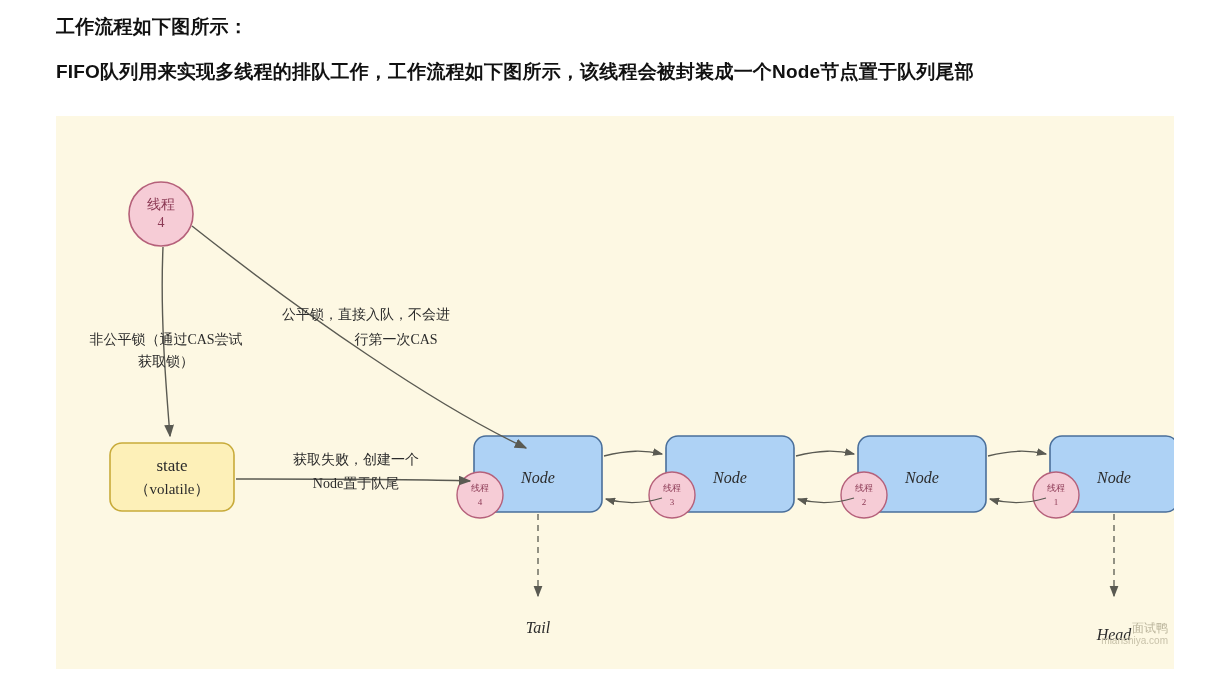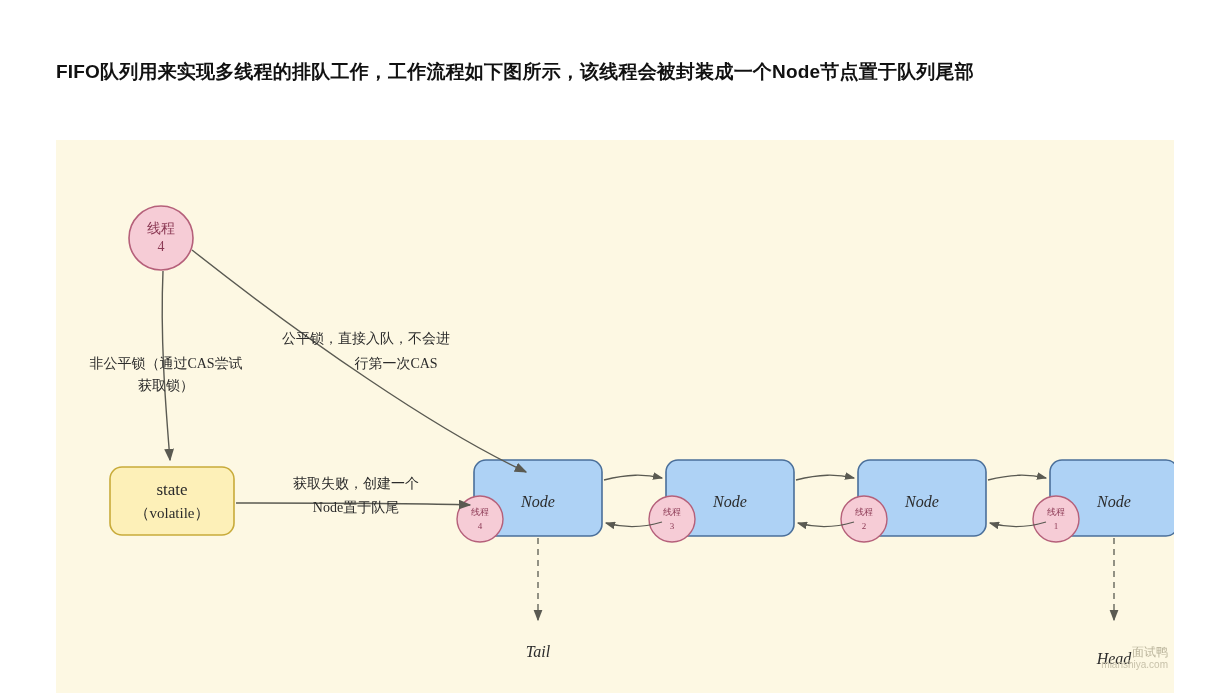--- a/index.html
+++ b/index.html
@@ -27,21 +27,21 @@
     color: #111111;
     letter-spacing: 0.2px;
     white-space: nowrap;
   }
   #heading-1 { left: 56px; top: 14px; }
   #heading-2 { left: 56px; top: 59px; }
 
   .diagram {
     position: absolute;
     left: 56px;
-    top: 140px;
+    top: 116px;
     width: 1118px;
     height: 553px;
     background: #fdf8e3;
   }
   .diagram svg {
     position: absolute;
     left: 0;
     top: 0;
   }
   .watermark {
@@ -58,20 +58,21 @@
   .watermark .wm-en {
     font-size: 10px;
     color: #c8c2aa;
   }
 </style>
 </head>
 <body>
 
 <div class="page">
 
+  <div class="heading" id="heading-1">工作流程如下图所示：</div>
   <div class="heading" id="heading-2">FIFO队列用来实现多线程的排队工作，工作流程如下图所示，该线程会被封装成一个Node节点置于队列尾部</div>
 
   <div class="diagram">
     <svg width="1118" height="553" viewBox="0 0 1118 553" xmlns="http://www.w3.org/2000/svg">
       <defs>
         <marker id="arrowhead" markerWidth="9" markerHeight="7" refX="8" refY="3.5" orient="auto">
           <polygon points="0 0, 9 3.5, 0 7" fill="#5a5a52"></polygon>
         </marker>
         <marker id="arrowheadSm" markerWidth="8" markerHeight="6" refX="7" refY="3" orient="auto">
           <polygon points="0 0, 8 3, 0 6" fill="#5a5a52"></polygon>

